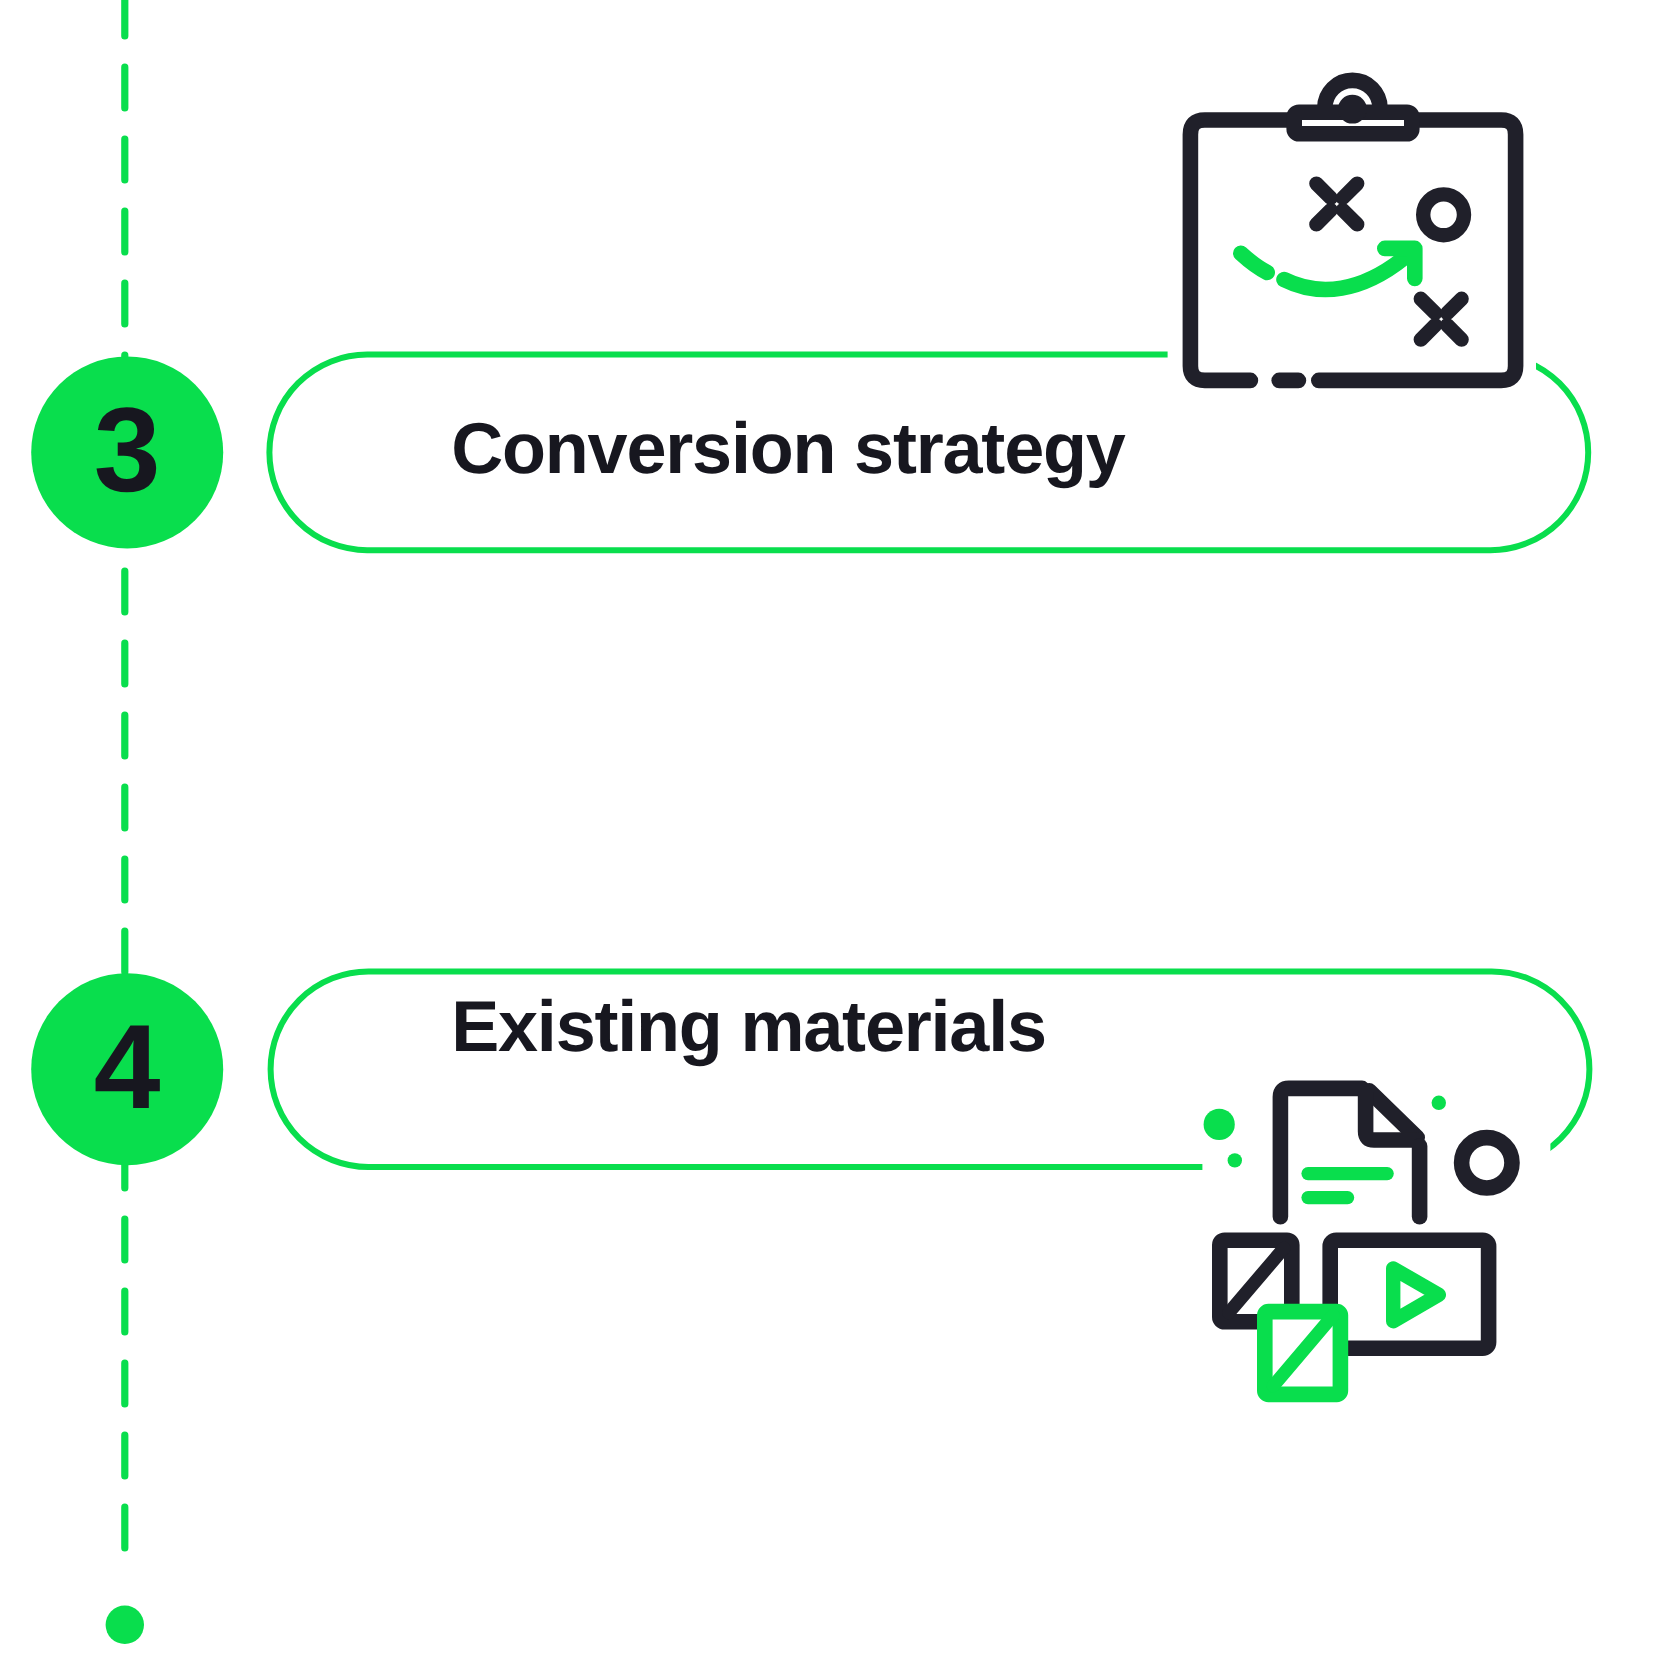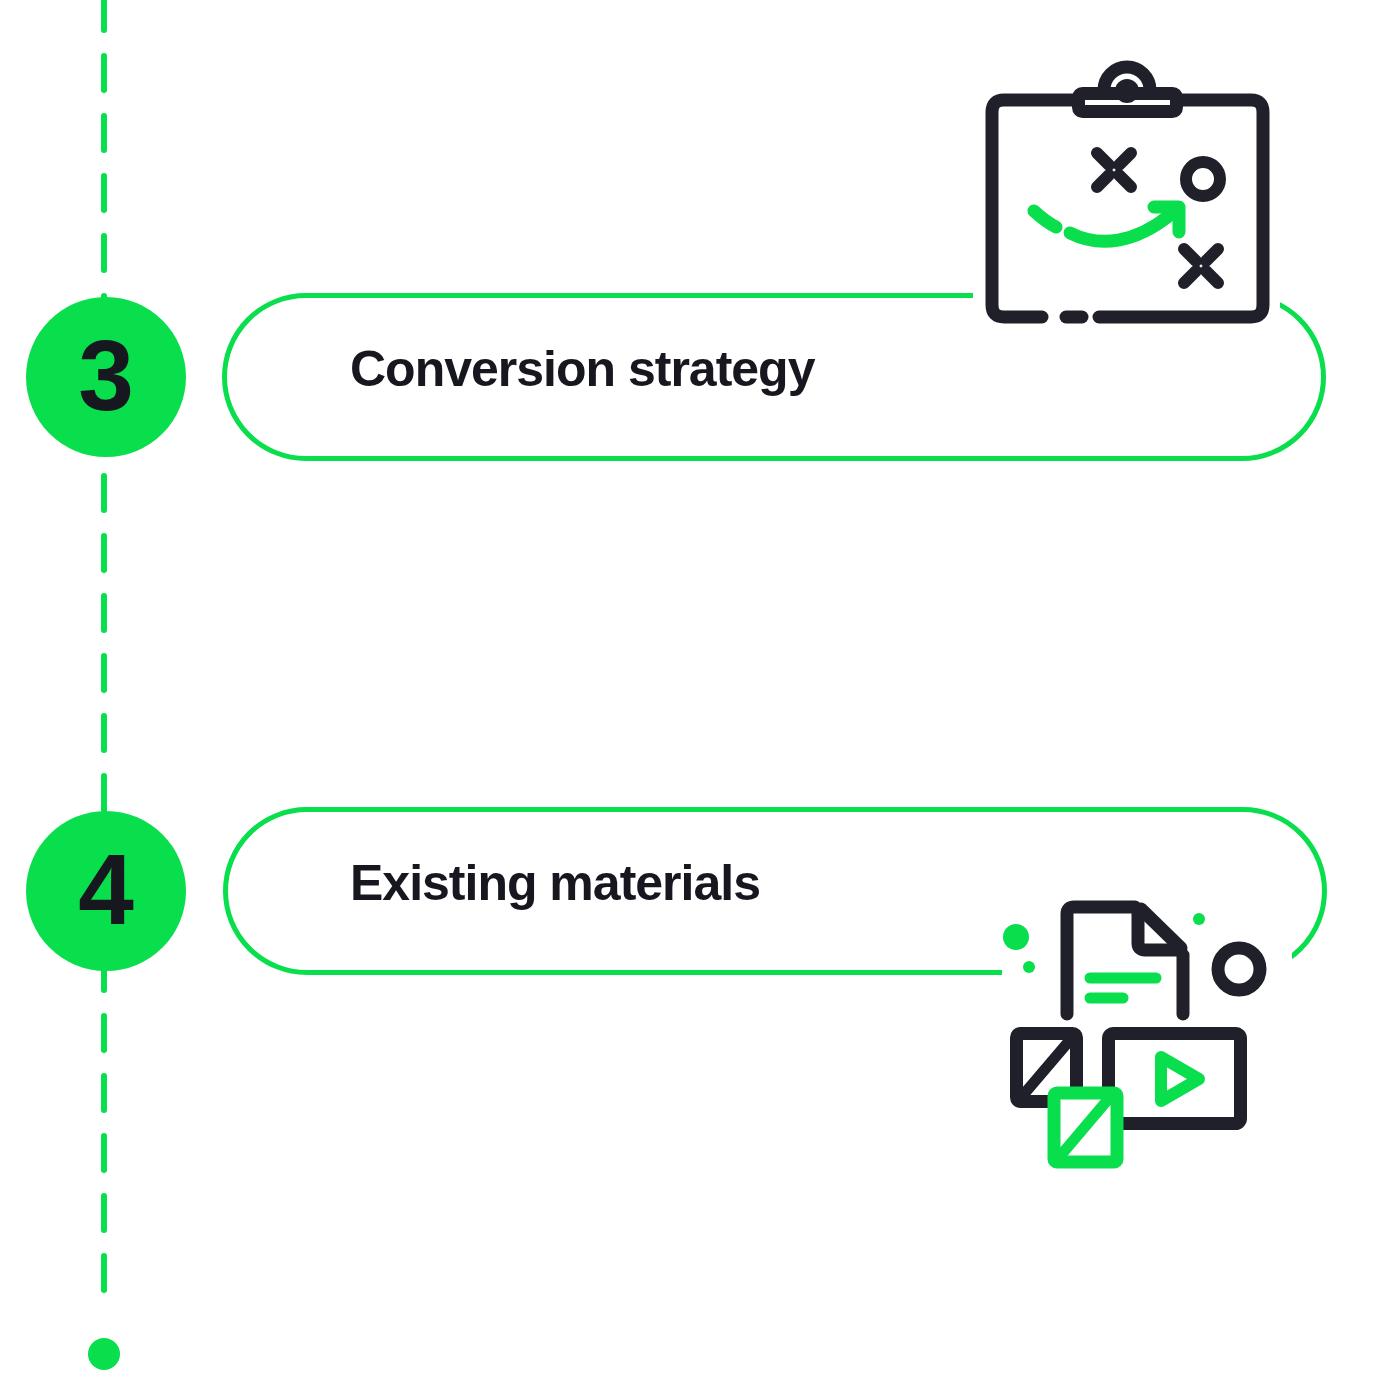--- a/index.html
+++ b/index.html
@@ -22,25 +22,25 @@
     position:absolute;width:160px;height:160px;border-radius:50%;
     background:#09DE4D;display:flex;align-items:center;justify-content:center;z-index:2;
   }
   .circle-3{left:26px;top:297px;}
   .circle-4{left:26px;top:811px;}
   .num-circle span{
     font-size:100px;font-weight:700;color:#17171F;line-height:1;transform:translateY(-2px);
   }
   
   .step-label{
-    position:absolute;z-index:3;font-size:50px;font-weight:700;color:#17171F;
-    line-height:1;letter-spacing:-1px;white-space:nowrap;
+    position:absolute;z-index:3;font-size:60px;font-weight:700;color:#17171F;
+    line-height:1;letter-spacing:-1px;white-space:nowrap;margin-left:26px;
   }
   .label-1{left:350px;top:344px;}
-  .label-2{left:350px;top:858px;}
+  .label-2{left:350px;top:826px;}
   
   .icon-svg{position:absolute;z-index:2;}
   #clipboard-icon{left:950px;top:40px;}
   #materials-icon{left:985px;top:875px;}
 </style>
 </head>
 <body>
 
 <div class="canvas">
 

